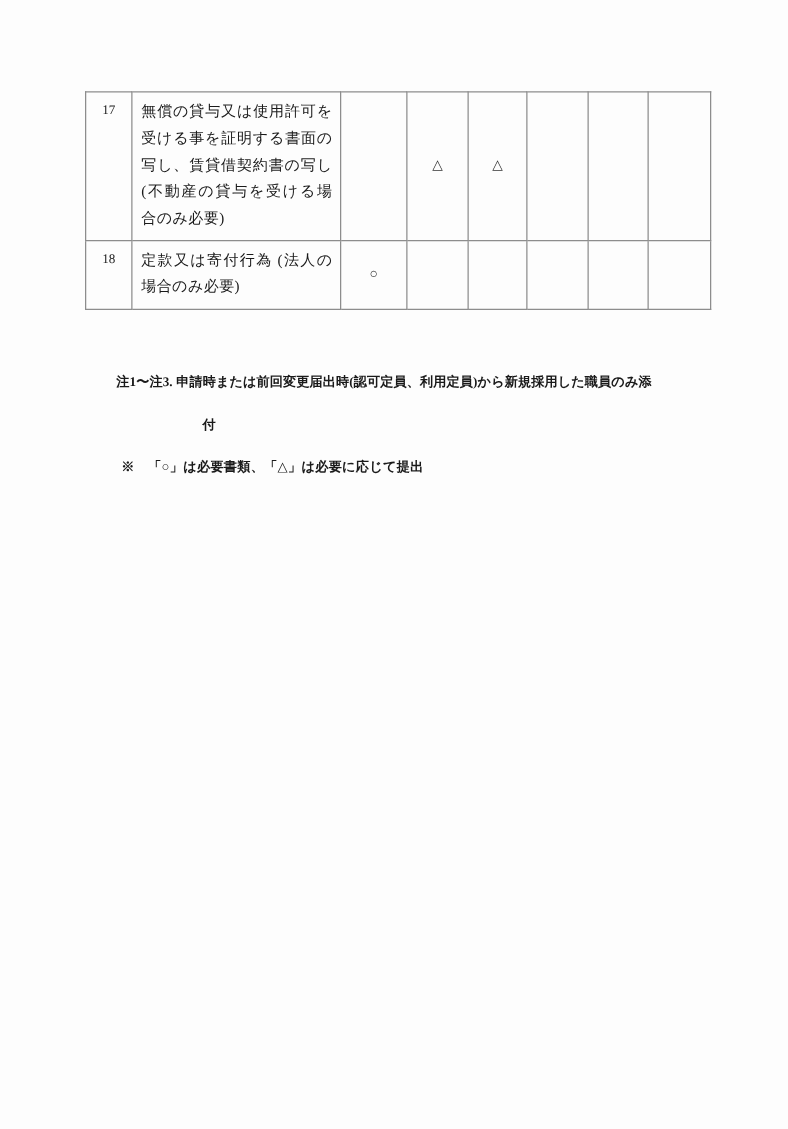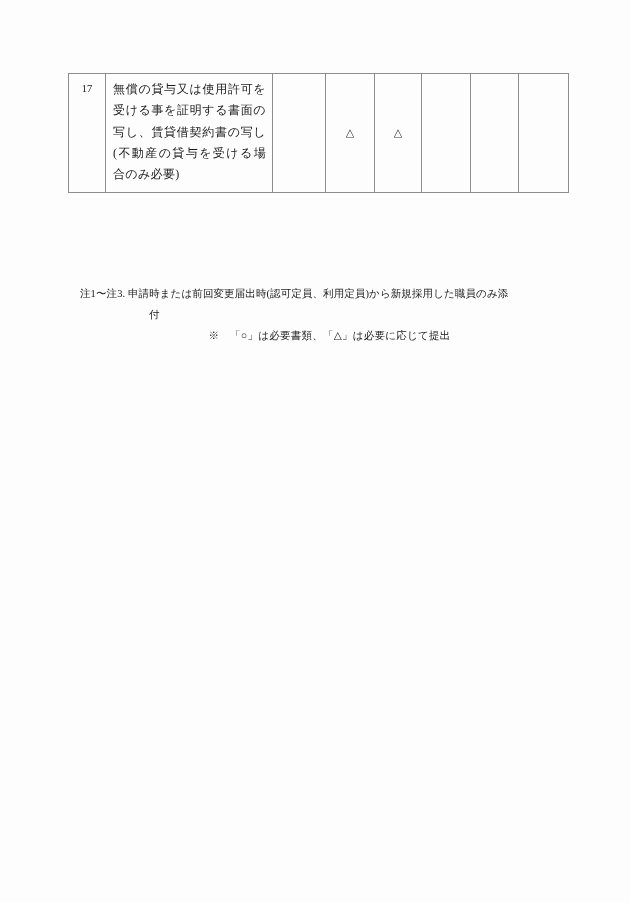--- a/index.html
+++ b/index.html
@@ -76,27 +76,28 @@
     position: absolute;
     left: 68px;
     top: 282px;
     width: 510px;
     font-size: 10.5px;
     line-height: 1.62;
     letter-spacing: 0.25px;
   }
   .note-line {
     white-space: nowrap;
-    margin: 3px;
+    margin: 16px;
     padding: 0 0 1px 0;
+    font-weight: bold;
   }
   .note-indent-1 { padding-left: 9px; }
   .note-cont     { padding-left: 78px; }
   .note-indent-2 { padding-left: 13px; }
-  .note-indent-3 { padding-left: 13px; text-align: center; }
+  .note-indent-3 { padding-left: 13px; }
   .nowrap-tight { letter-spacing: 0.1px; }
 </style>
 </head>
 <body>
 
 <div class="page">
 
   <table class="doc-table">
     <colgroup>
       <col class="col-no">
@@ -112,20 +113,30 @@
       <tr>
         <td class="cell-no">17</td>
         <td class="cell-doc">無償の貸与又は使用許可を受ける事を証明する書面の写し、賃貸借契約書の写し(不動産の貸与を受ける場合のみ必要)</td>
         <td class="cell-mark"><span class="mark"></span></td>
         <td class="cell-mark"><span class="mark">△</span></td>
         <td class="cell-mark"><span class="mark">△</span></td>
         <td class="cell-mark"><span class="mark"></span></td>
         <td class="cell-mark"><span class="mark"></span></td>
         <td class="cell-mark"><span class="mark"></span></td>
       </tr>
+      <tr>
+        <td class="cell-no">18</td>
+        <td class="cell-doc">定款又は寄付行為 (法人の場合のみ必要)</td>
+        <td class="cell-mark"><span class="mark">○</span></td>
+        <td class="cell-mark"><span class="mark"></span></td>
+        <td class="cell-mark"><span class="mark"></span></td>
+        <td class="cell-mark"><span class="mark"></span></td>
+        <td class="cell-mark"><span class="mark"></span></td>
+        <td class="cell-mark"><span class="mark"></span></td>
+      </tr>
     </tbody>
   </table>
 
   <div class="notes">
     <p class="note-line note-indent-1 nowrap-tight">注1〜注3. 申請時または前回変更届出時(認可定員、利用定員)から新規採用した職員のみ添</p>
     <p class="note-line note-cont">付</p>
     <p class="note-line note-indent-3">※　「○」は必要書類、「△」は必要に応じて提出</p>
   </div>
 
 </div>

